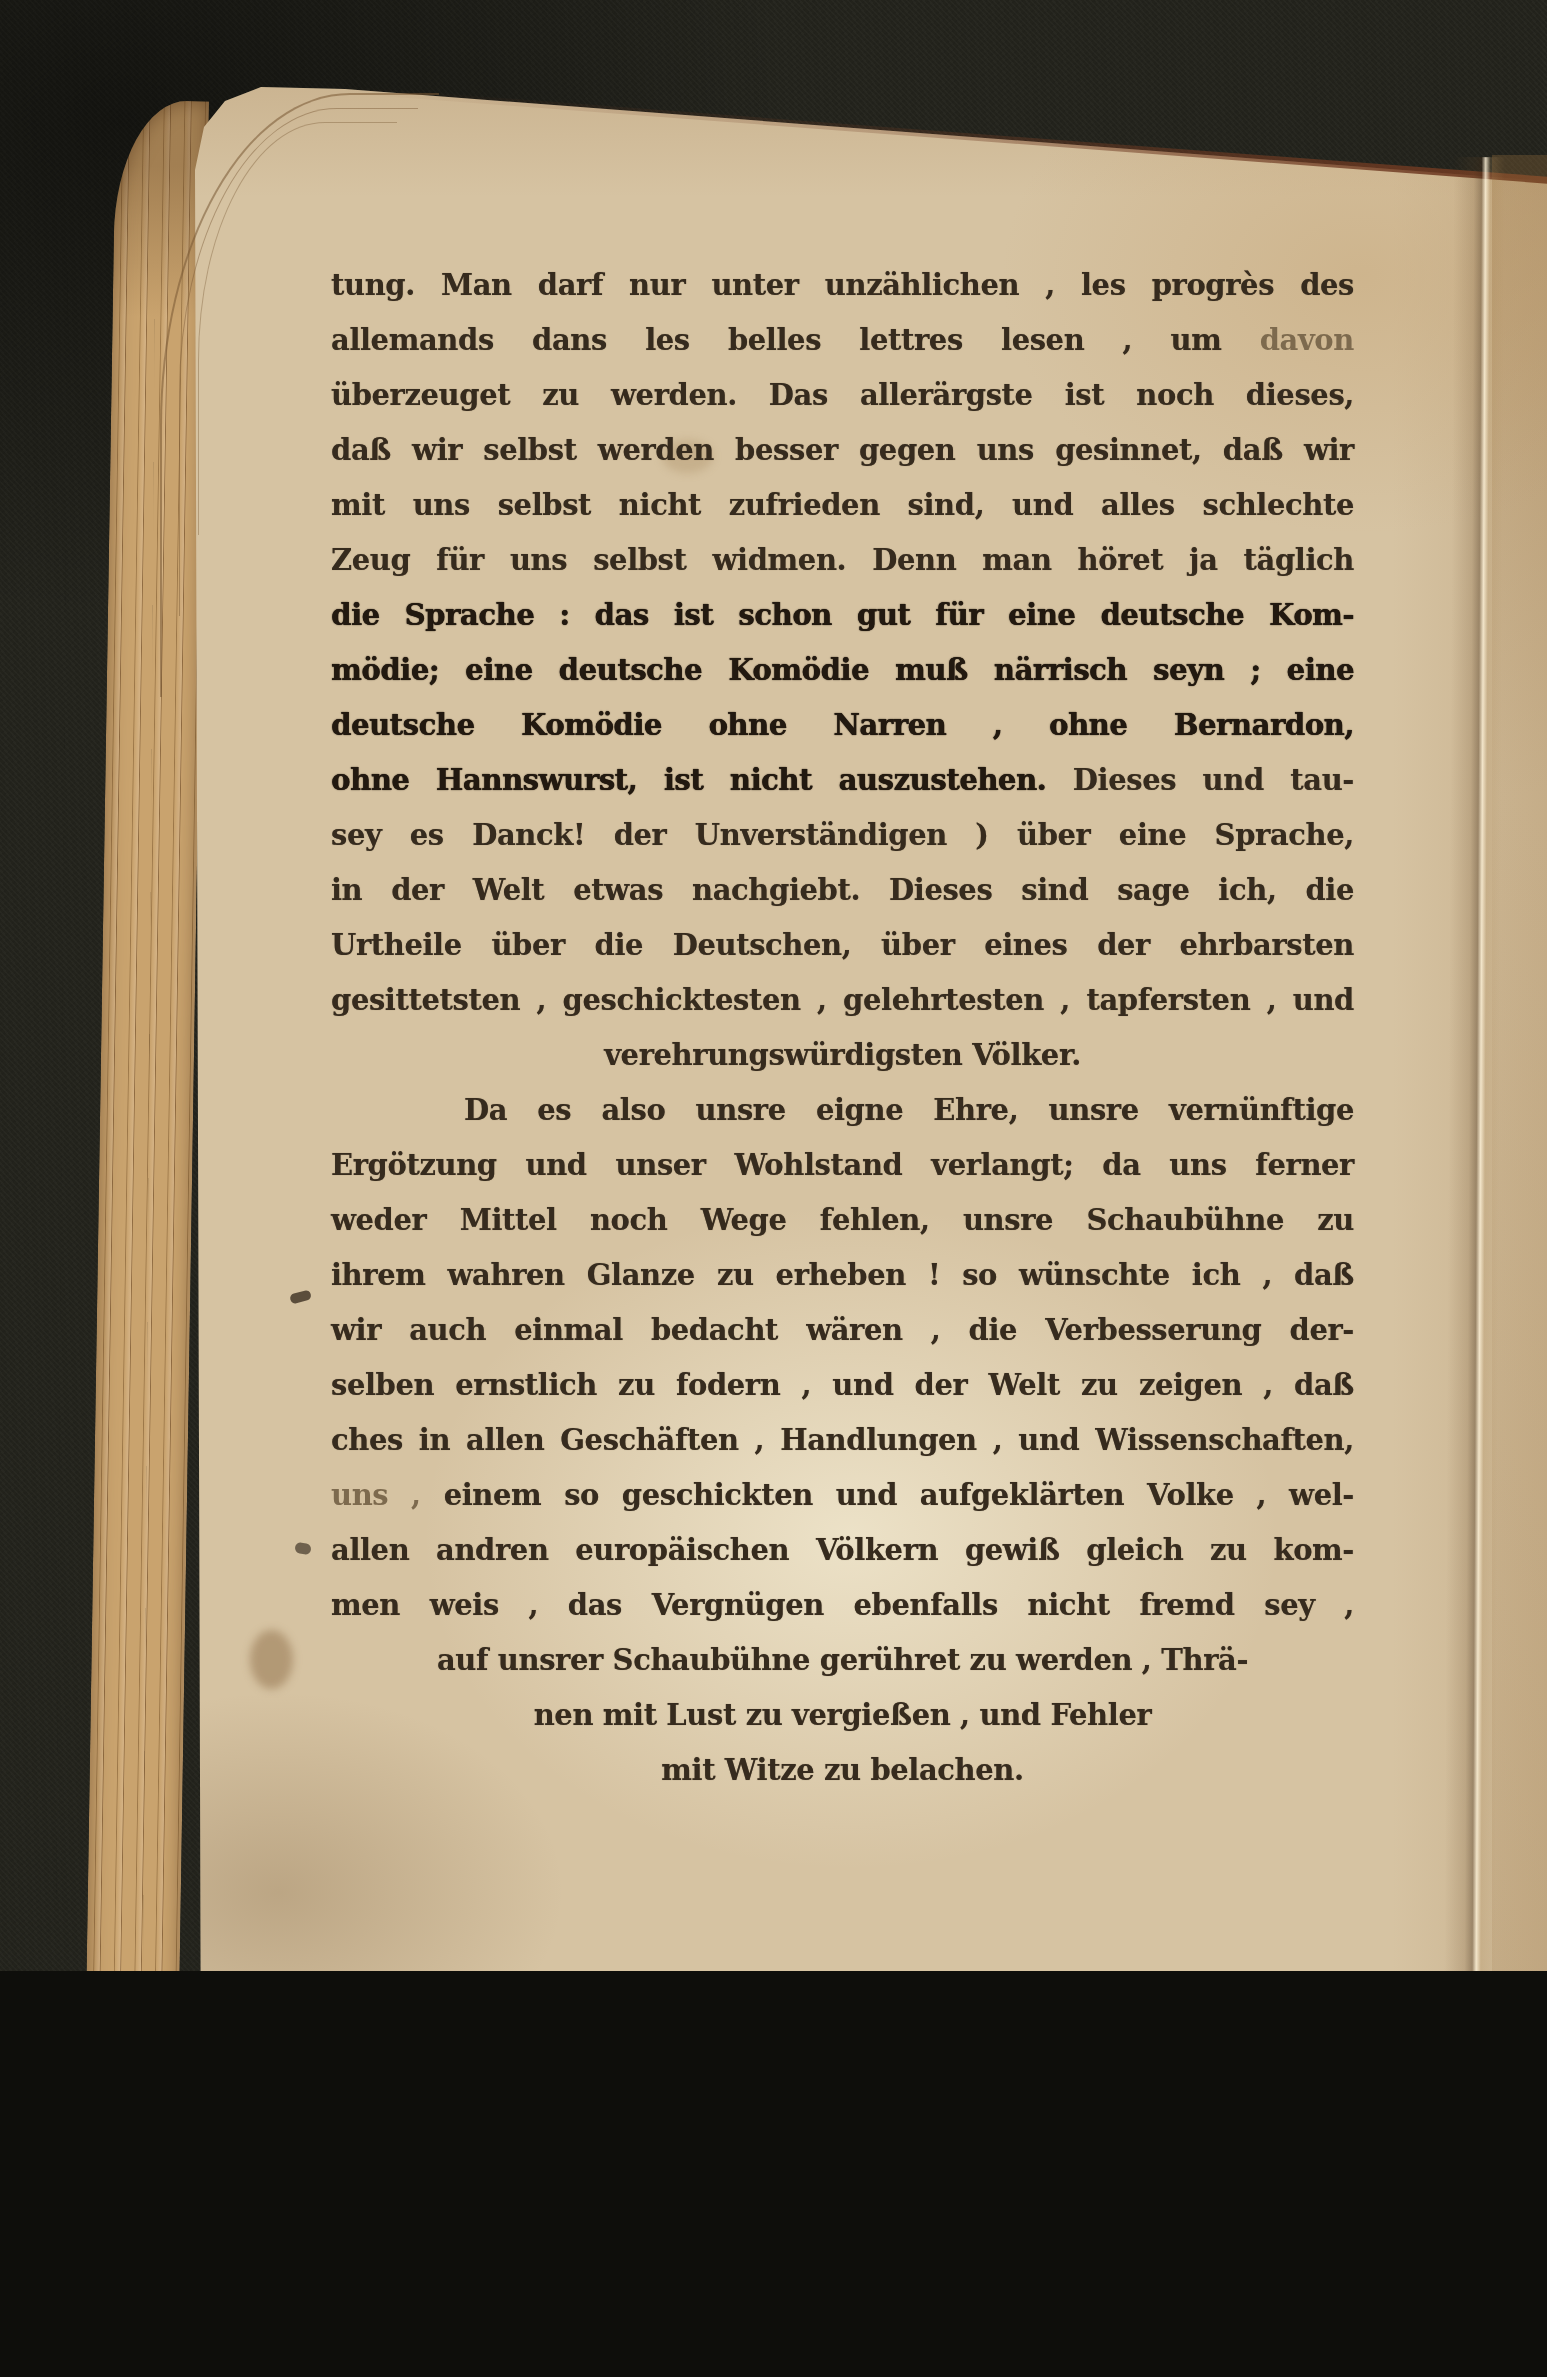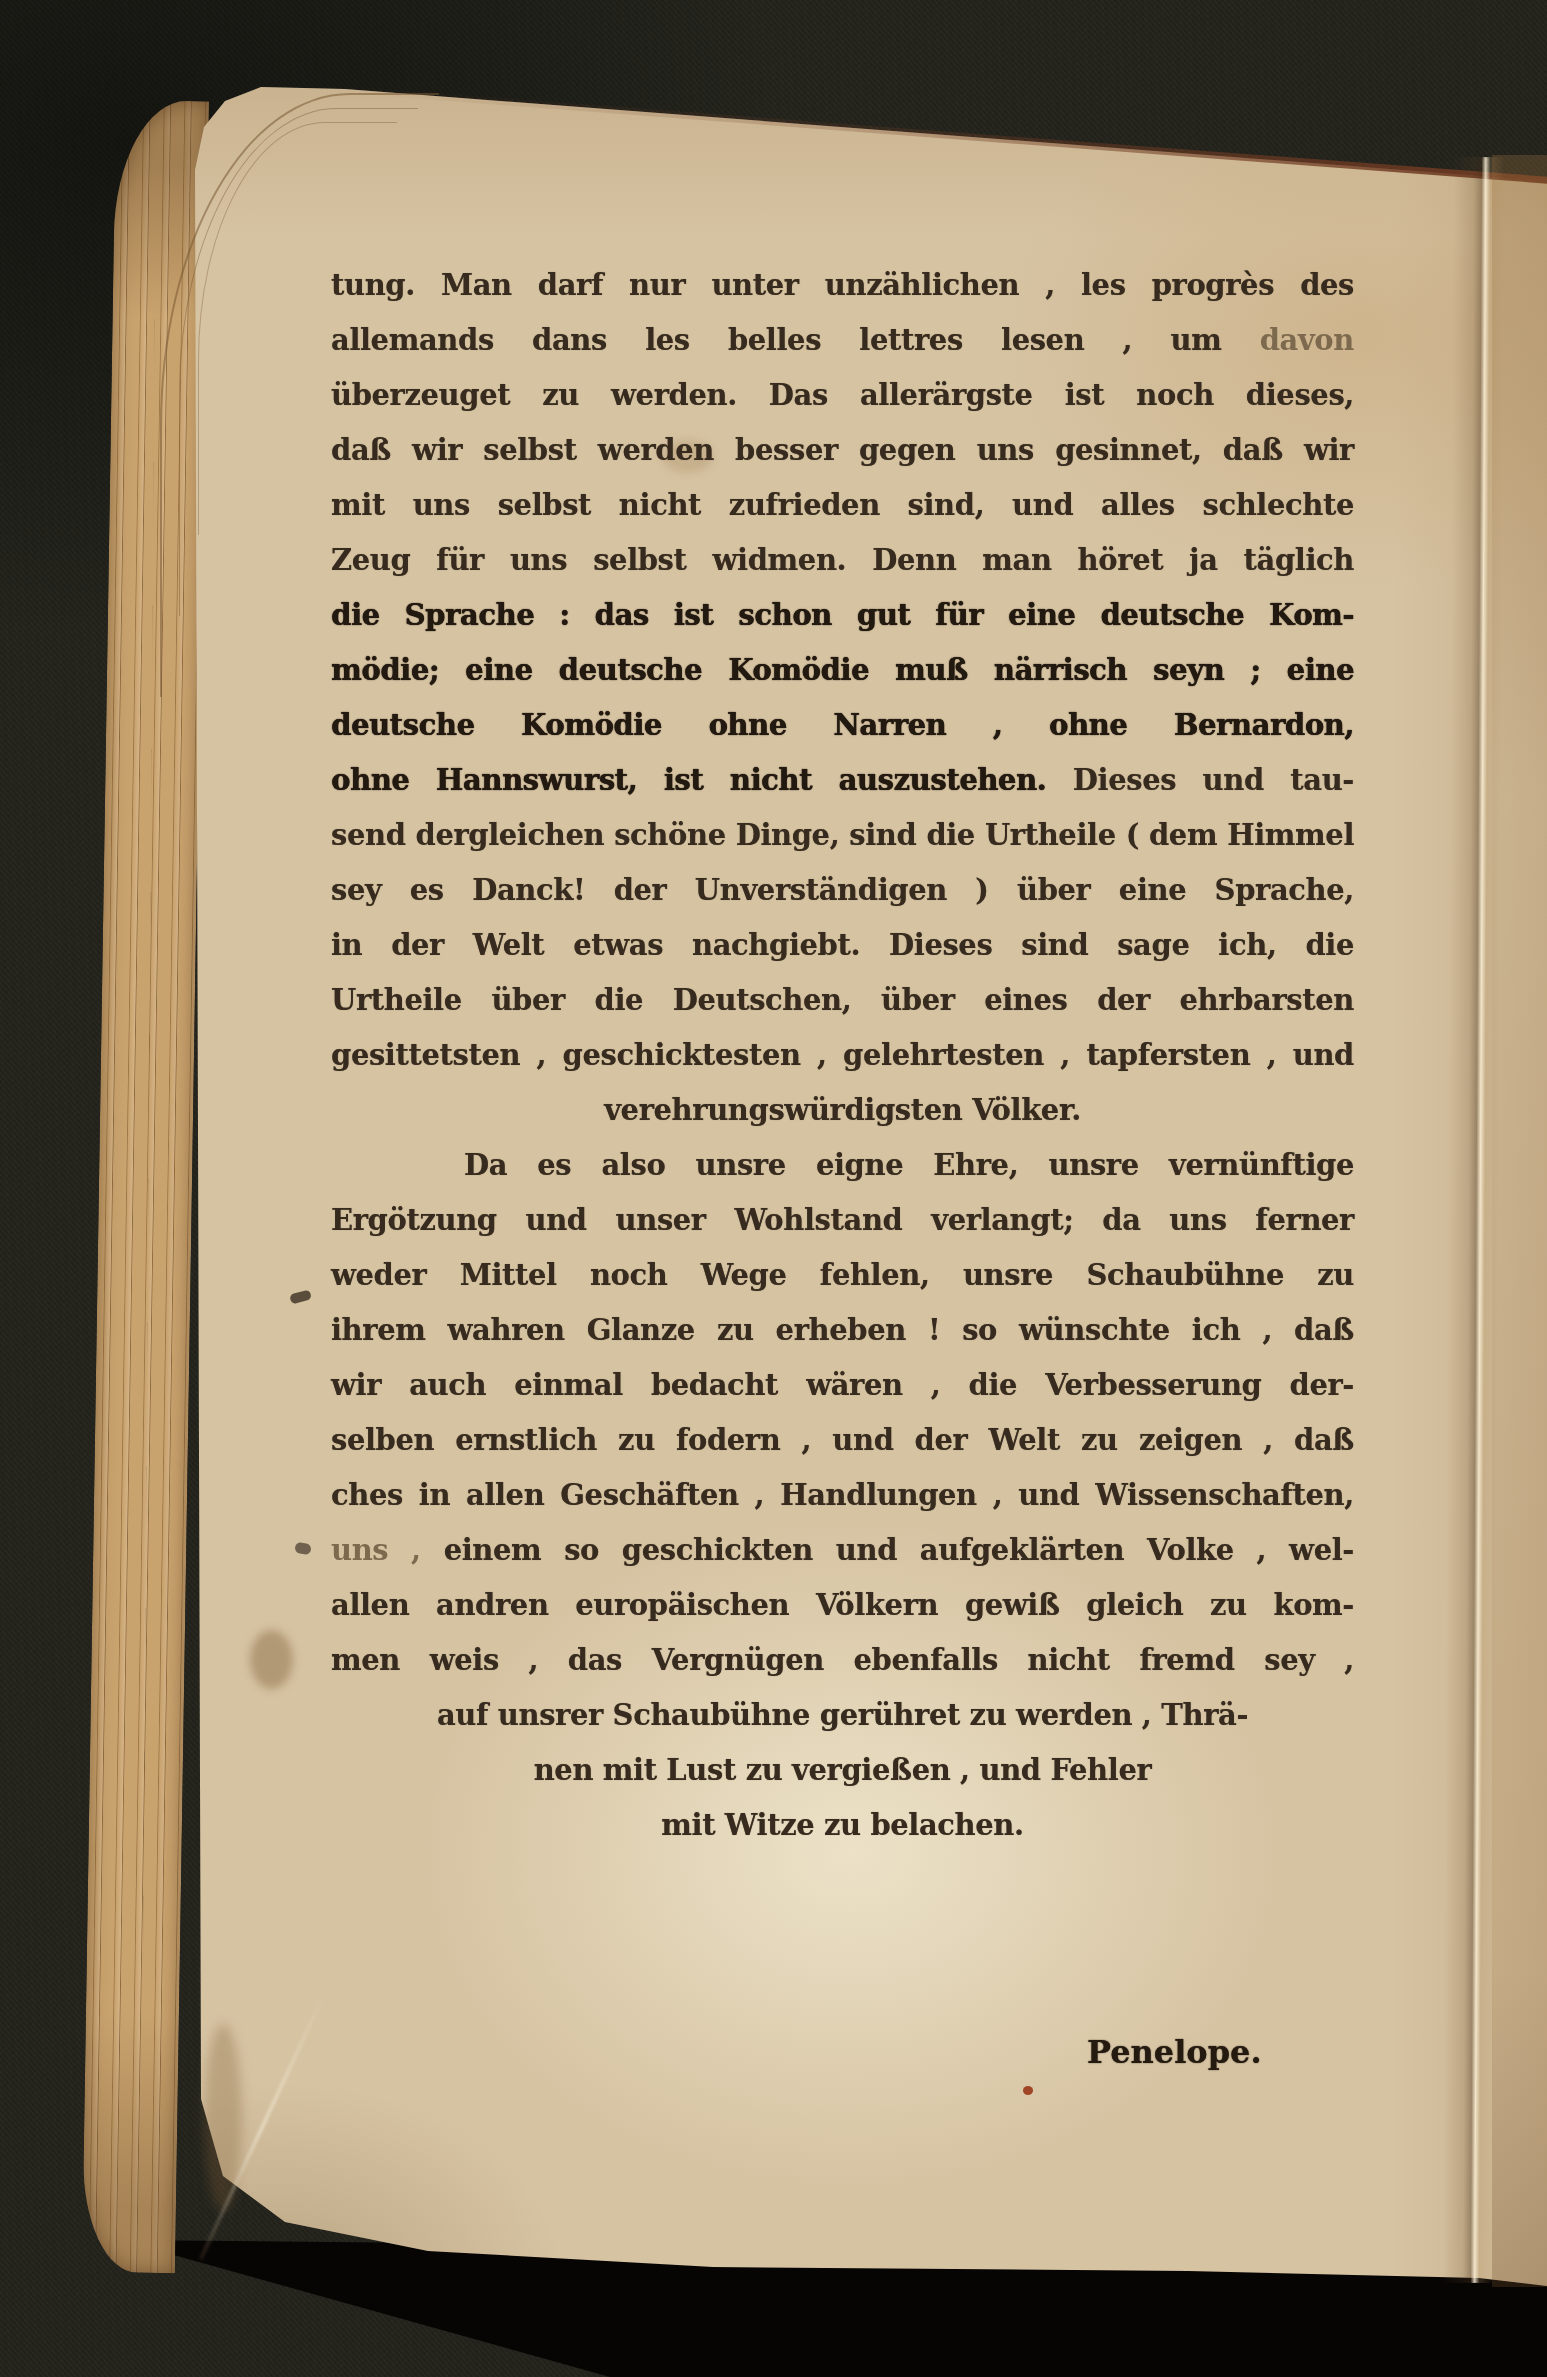--- a/index.html
+++ b/index.html
@@ -1,17 +1,17 @@
 <!DOCTYPE html>
 <html style="font-size:12.7px"><head>
 <meta charset="utf-8">
 <title>Book page scan</title>
 <style>
   html,body{margin:0;padding:0;background:#0e0e0b;}
-  .scene{position:relative;width:1547px;height:2377px;overflow:hidden;
+  .scene{position:relative;width:1547px;height:1971px;overflow:hidden;
     background:
       radial-gradient(950px 713px at 8% 6%, rgba(0,0,0,.45), transparent 70%),
       radial-gradient(1109px 792px at 95% 95%, rgba(0,0,0,.35), transparent 70%),
       repeating-linear-gradient(48deg, rgba(255,255,240,.022) 0 1.6px, transparent 1.6px 4px),
       repeating-linear-gradient(-42deg, rgba(0,0,0,.05) 0 1.6px, transparent 1.6px 4.8px),
       #23231c;
     font-family:"DejaVu Serif","Liberation Serif",serif;}
   .shadow-under{position:absolute;inset:0;background:#070504;
     clip-path:polygon(120px 2240px,428px 2243px,713px 2259px,1188px 2263px,1479px 2270px,1547px 2278px,1547px 2377px,610px 2377px);}
   .edge-stack{position:absolute;left:116px;top:100px;width:93px;height:2172px;
@@ -113,21 +113,20 @@
       <div class="line justify">tung. Man darf nur unter unzählichen , les progrès des</div>
       <div class="line justify"><span>allemands dans les belles lettres lesen , um </span><span class="fs">davon</span></div>
       <div class="line justify">überzeuget zu werden. Das allerärgste ist noch dieses,</div>
       <div class="line justify">daß wir selbst werden besser gegen uns gesinnet, daß wir</div>
       <div class="line justify">mit uns selbst nicht zufrieden sind, und alles schlechte</div>
       <div class="line justify">Zeug für uns selbst widmen. Denn man höret ja täglich</div>
       <div class="line justify b">die Sprache : das ist schon gut für eine deutsche Kom-</div>
       <div class="line justify b">mödie; eine deutsche Komödie muß närrisch seyn ; eine</div>
       <div class="line justify b">deutsche Komödie ohne Narren , ohne Bernardon,</div>
       <div class="line justify"><span class="bs">ohne Hannswurst, ist nicht auszustehen.</span><span> Dieses und tau-</span></div>
-      <div class="line justify">send dergleichen schöne Dinge, sind die Urtheile ( dem Himmel</div>
       <div class="line justify">sey es Danck! der Unverständigen ) über eine Sprache,</div>
       <div class="line justify">in der Welt etwas nachgiebt. Dieses sind sage ich, die</div>
       <div class="line justify">Urtheile über die Deutschen, über eines der ehrbarsten</div>
       <div class="line justify">gesittetsten , geschicktesten , gelehrtesten , tapfersten , und</div>
       <div class="line left">verehrungswürdigsten Völker.</div>
       <div class="line justify ind">Da es also unsre eigne Ehre, unsre vernünftige</div>
       <div class="line justify">Ergötzung und unser Wohlstand verlangt; da uns ferner</div>
       <div class="line justify">weder Mittel noch Wege fehlen, unsre Schaubühne zu</div>
       <div class="line justify">ihrem wahren Glanze zu erheben ! so wünschte ich , daß</div>
       <div class="line justify">wir auch einmal bedacht wären , die Verbesserung der-</div>

